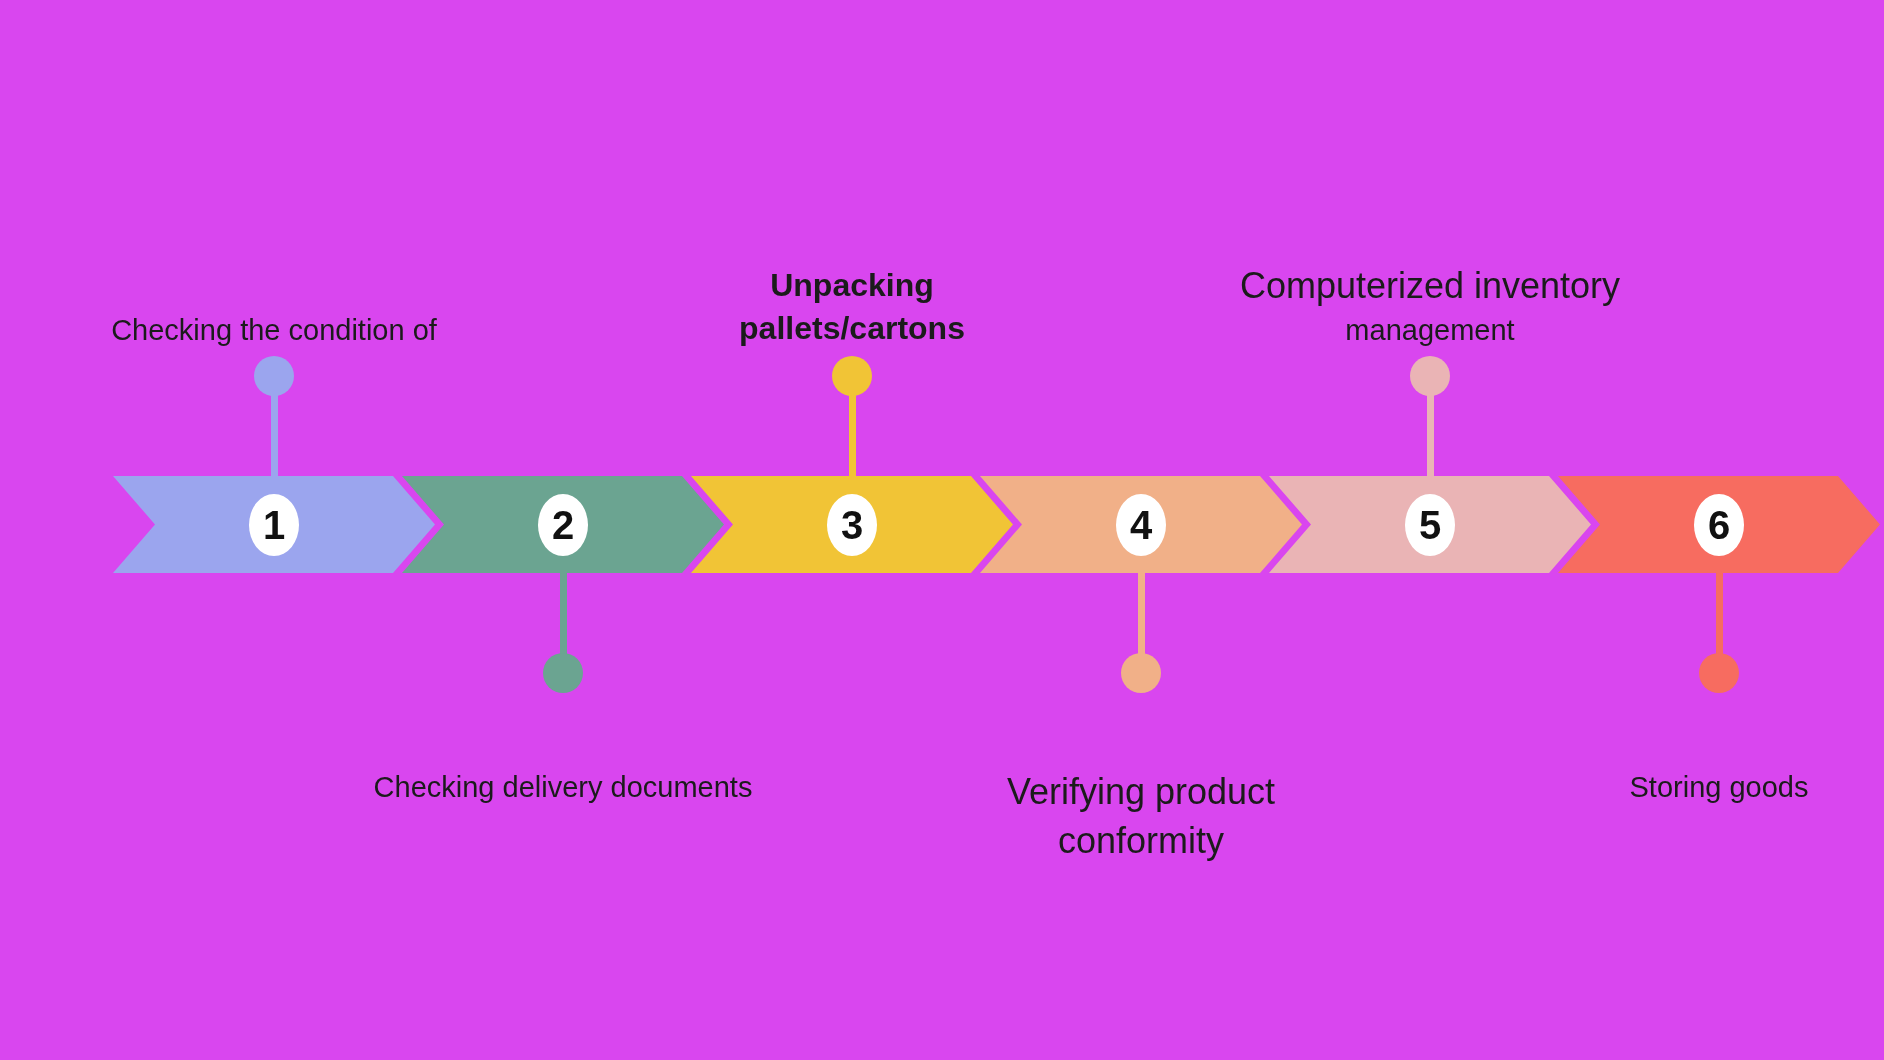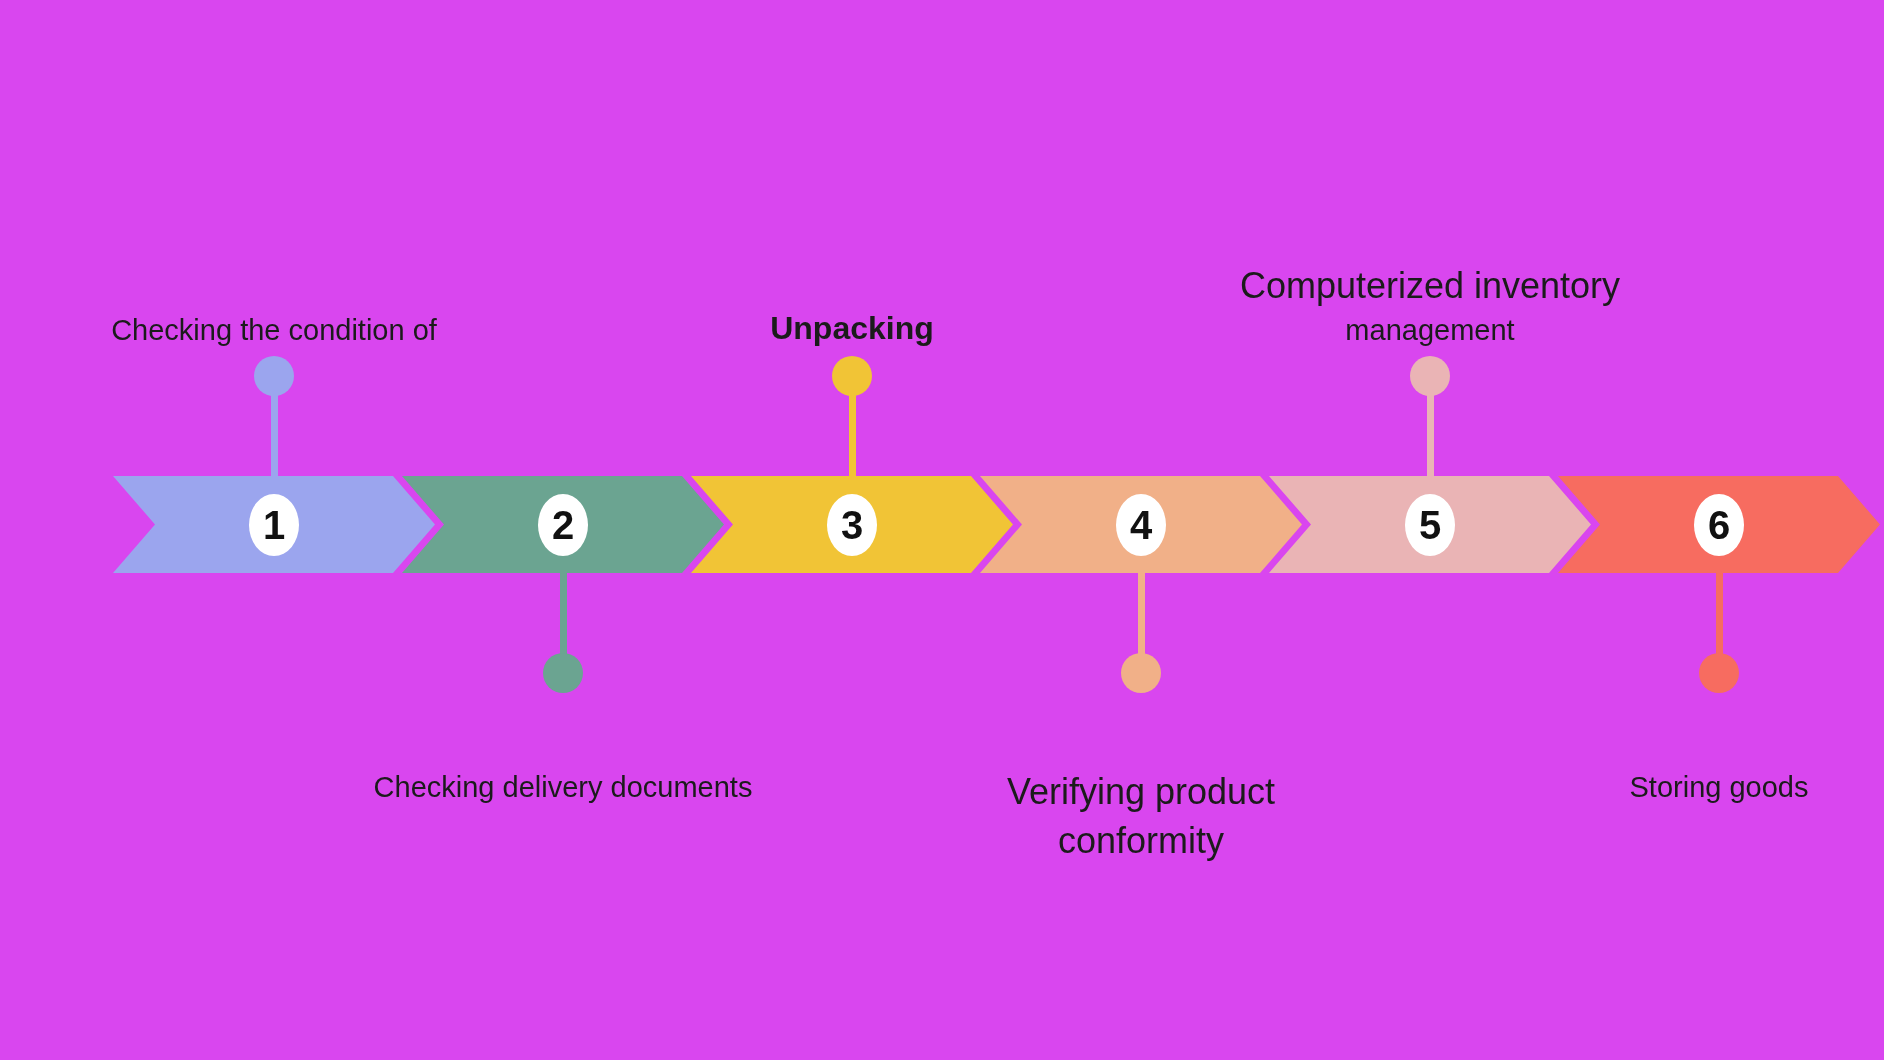--- a/index.html
+++ b/index.html
@@ -110,20 +110,21 @@
     <div class="stem down" style="background: rgb(107, 164, 145);"></div>
     <div class="dot down" style="background: rgb(107, 164, 145);"></div>
     <div class="label down">
       <div class="line-small">Checking delivery documents</div>
     </div>
   </div>
 
   <div class="step" style="left:691px">
     <div class="label up">
       <div class="line-medium">Unpacking</div>
+      <div class="line-medium">pallets/cartons</div>
     </div>
     <div class="dot up" style="background: rgb(241, 196, 54);"></div>
     <div class="stem up" style="background: rgb(241, 196, 54);"></div>
     <div class="chevron" style="background: rgb(241, 196, 54);">
       <div class="badge">
         <span>3</span>
       </div>
     </div>
   </div>
 

